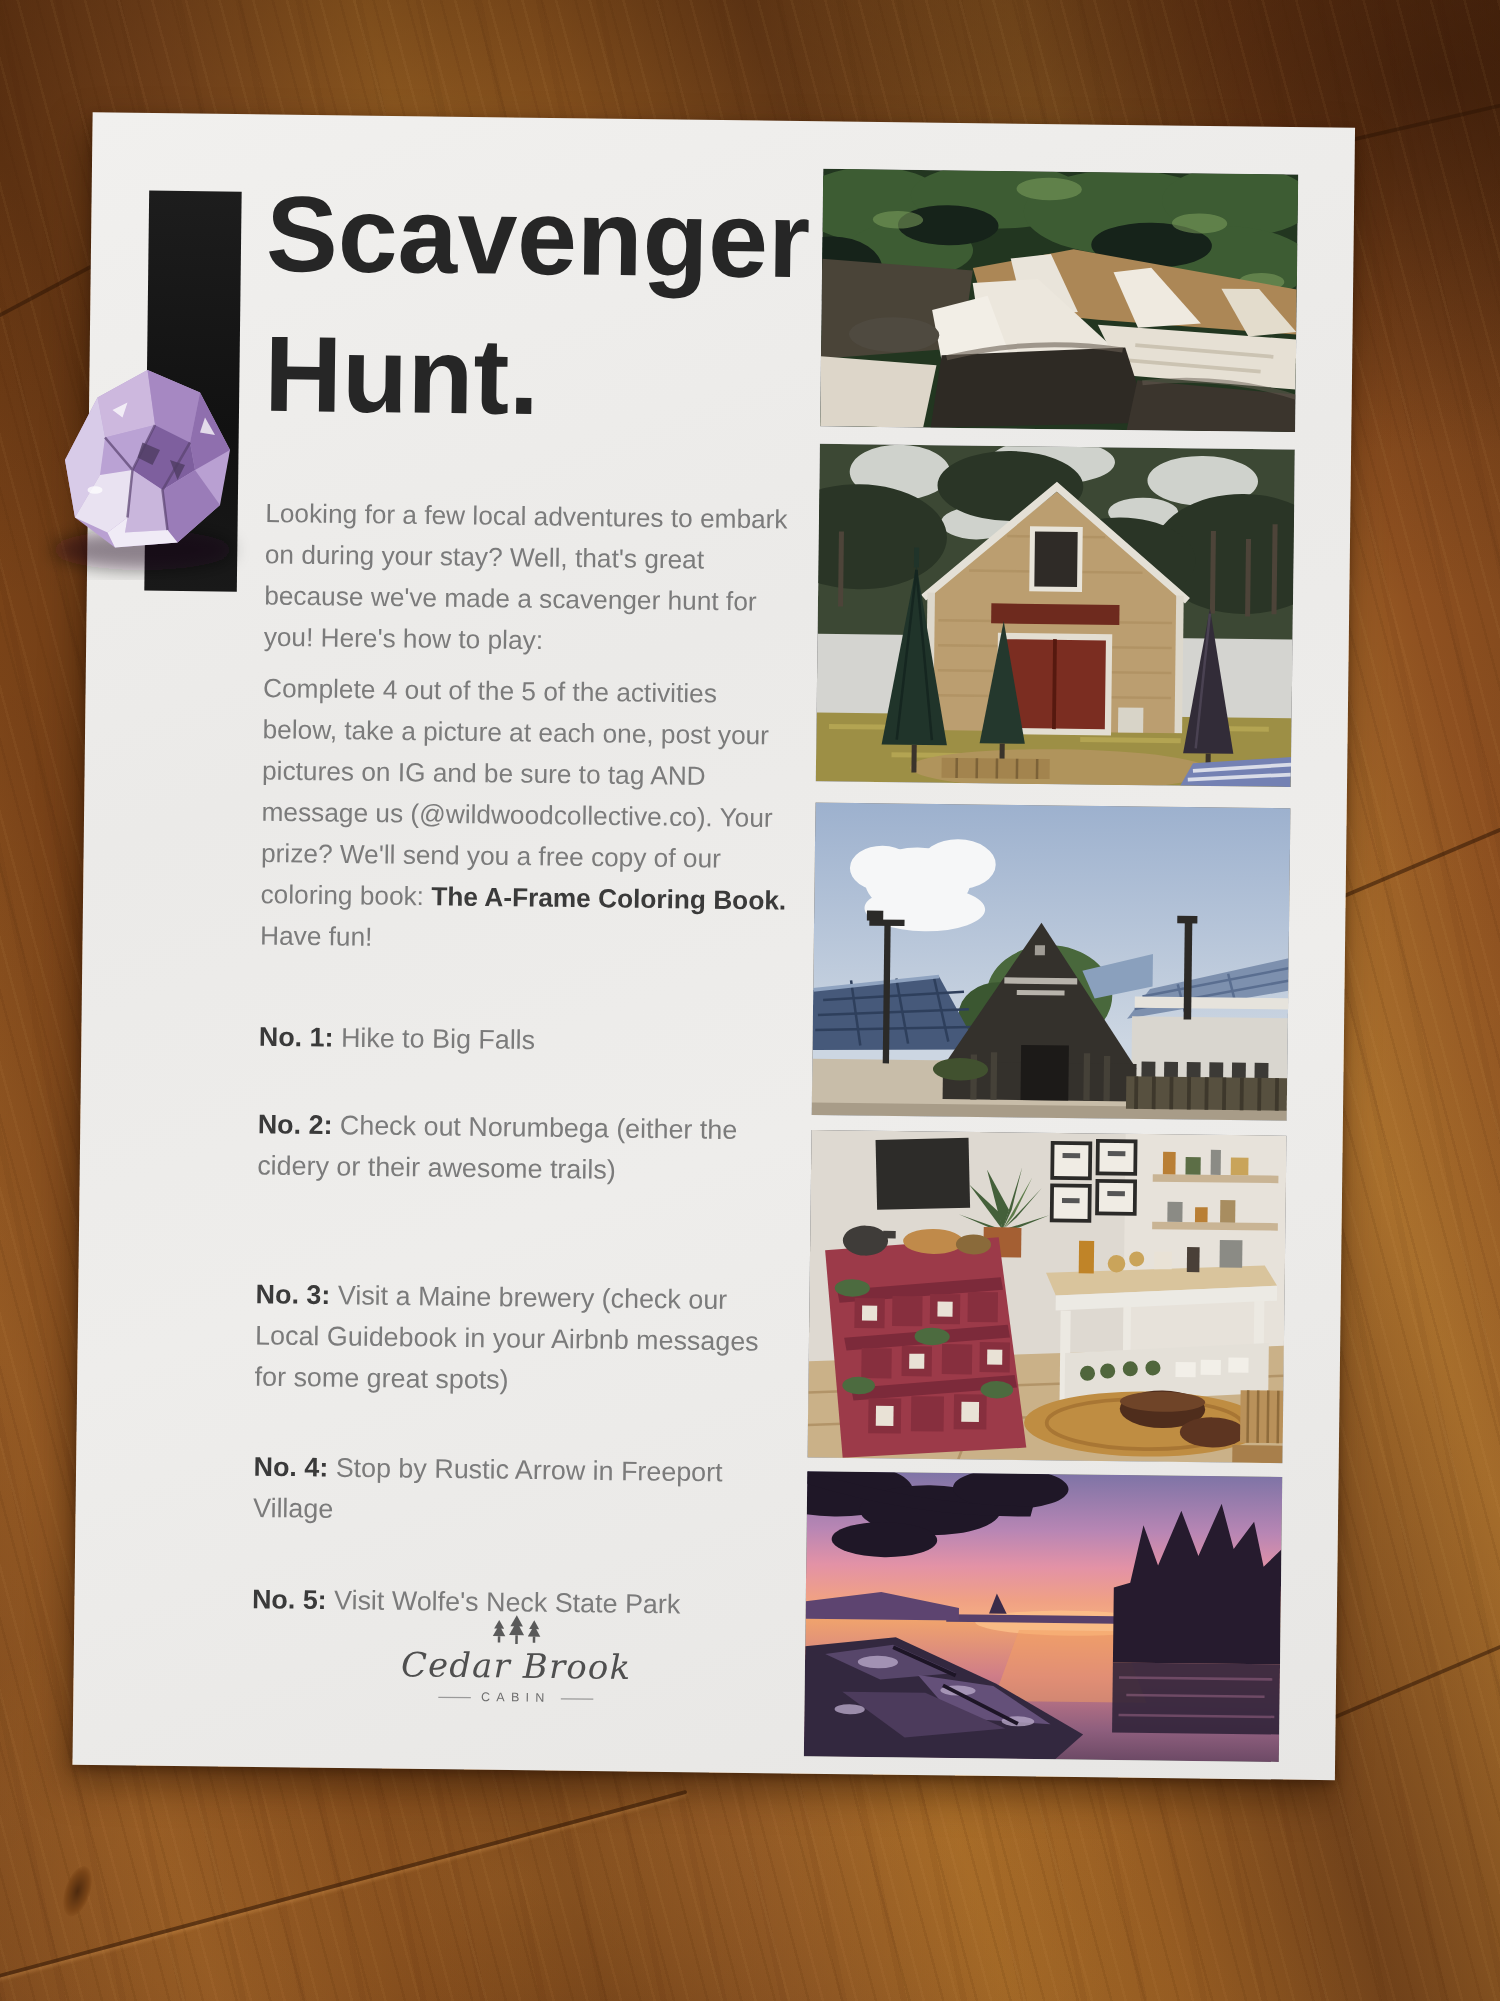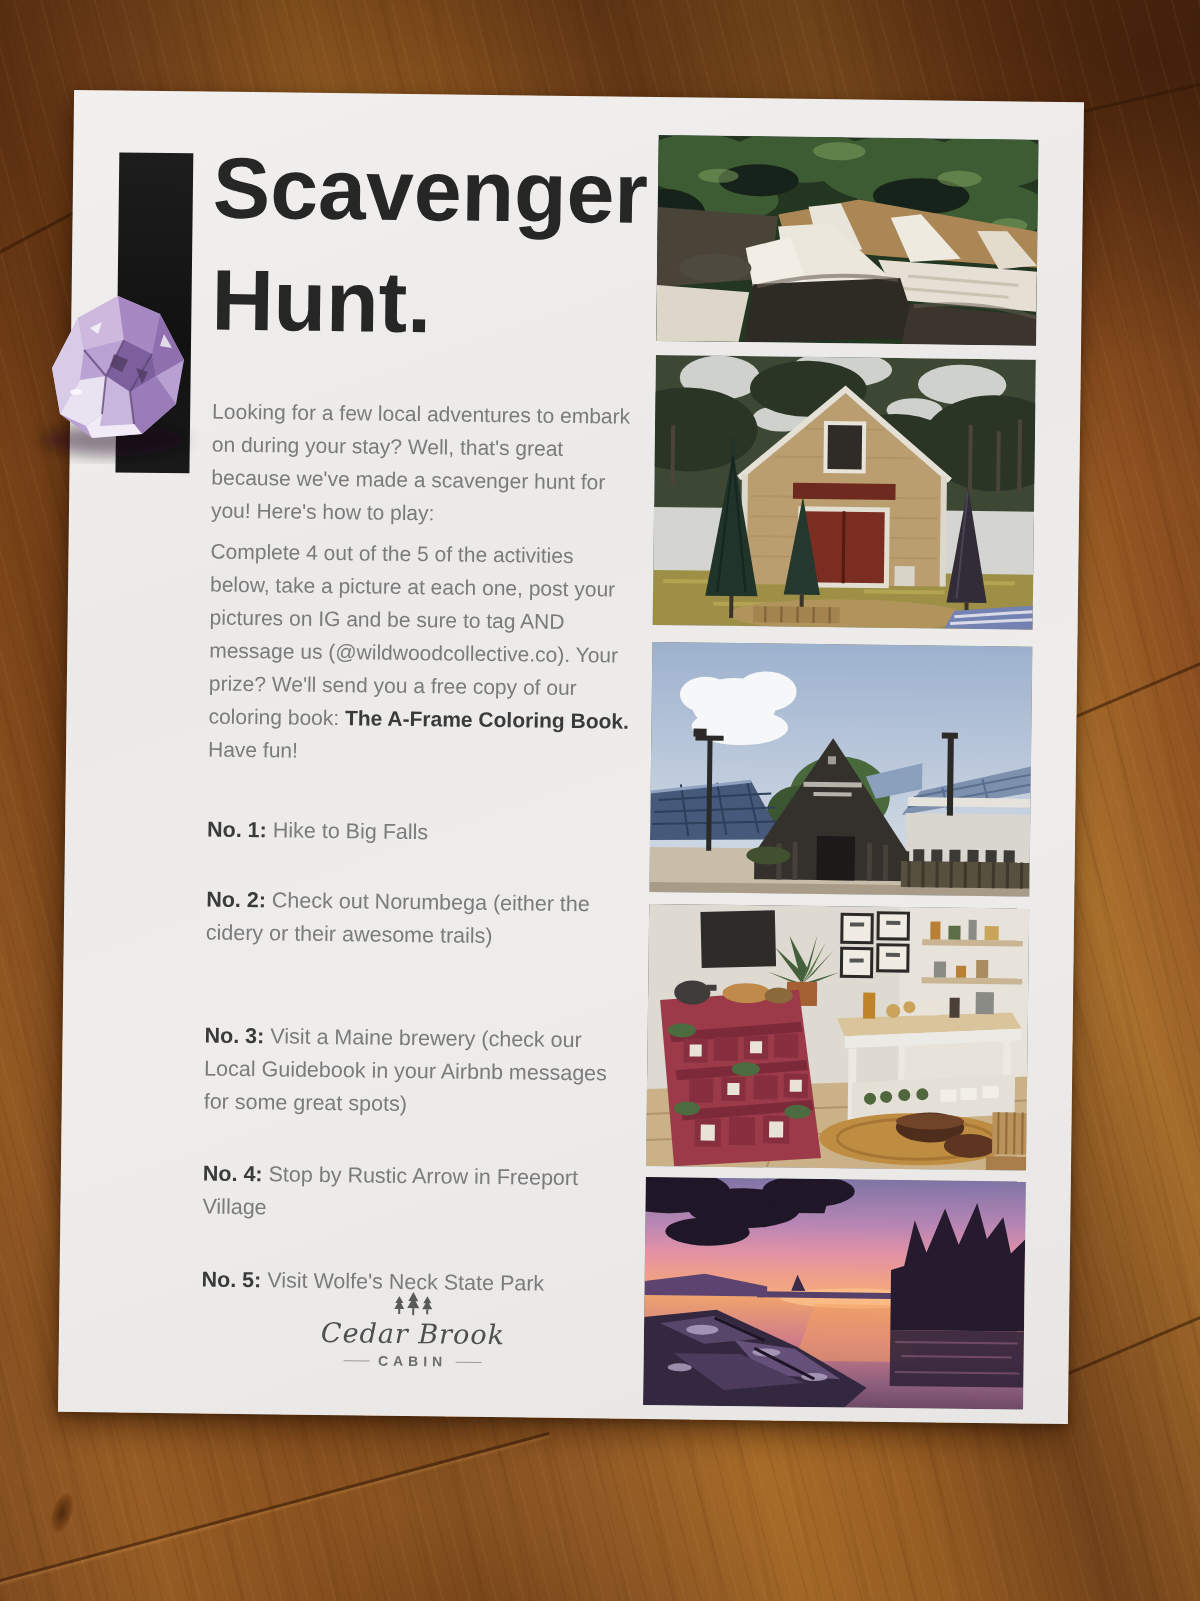--- a/index.html
+++ b/index.html
@@ -59,21 +59,21 @@
   .p-instr{top:422px;}
   .item{position:absolute;left:142px;width:430px;font-size:21.5px;line-height:33px;color:#7b7b7b;}
   .i1{top:700px;} .i2{top:770px;} .i3{top:906px;} .i4{top:1044px;} .i5{top:1150px;}
 
   
   .logo{position:absolute;left:138px;top:1196px;width:432px;text-align:center;color:#4c4c4c;}
   .logo .trees{display:block;margin:0 auto 2px auto;}
   .logo .name{font-family:"DejaVu Serif",serif;font-style:italic;font-size:27px;color:#4f4f4f;letter-spacing:1px;}
   .logo .subrow{margin-top:4px;display:flex;align-items:center;justify-content:center;gap:8px;}
   .logo .rule{width:26px;height:1px;background:#9a9a9a;}
-  .logo .sub{font-size:14px;letter-spacing:5px;color:#6d6d6d;font-weight:bold;}
+  .logo .sub{font-size:10px;letter-spacing:5px;color:#6d6d6d;}
 
   
   .photo{position:absolute;left:585px;width:380px;overflow:hidden;background:#888;}
   .photo svg{display:block;width:100%;height:100%;}
   .ph1{top:38px;height:206px;}
   .ph2{top:258px;height:270px;}
   .ph3{top:545px;height:250px;}
   .ph4{top:807px;height:262px;}
   .ph5{top:1080px;height:228px;}
 

